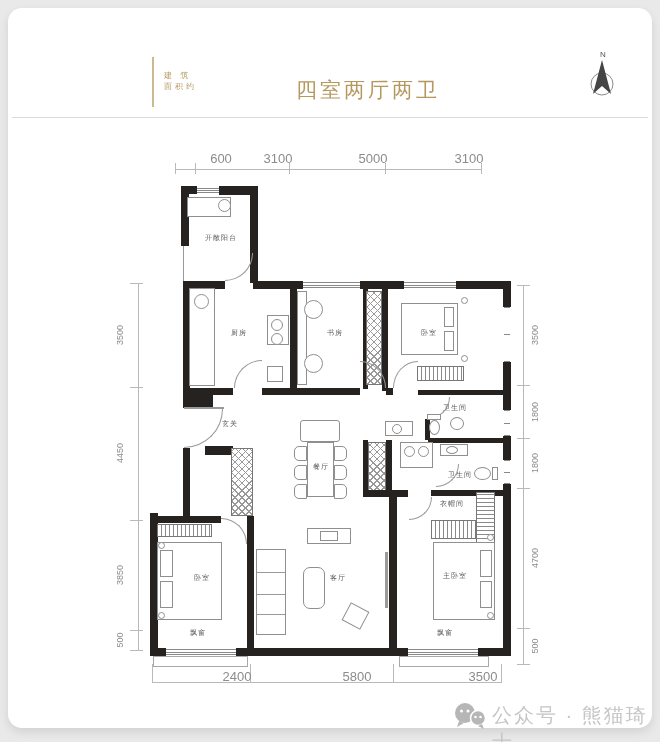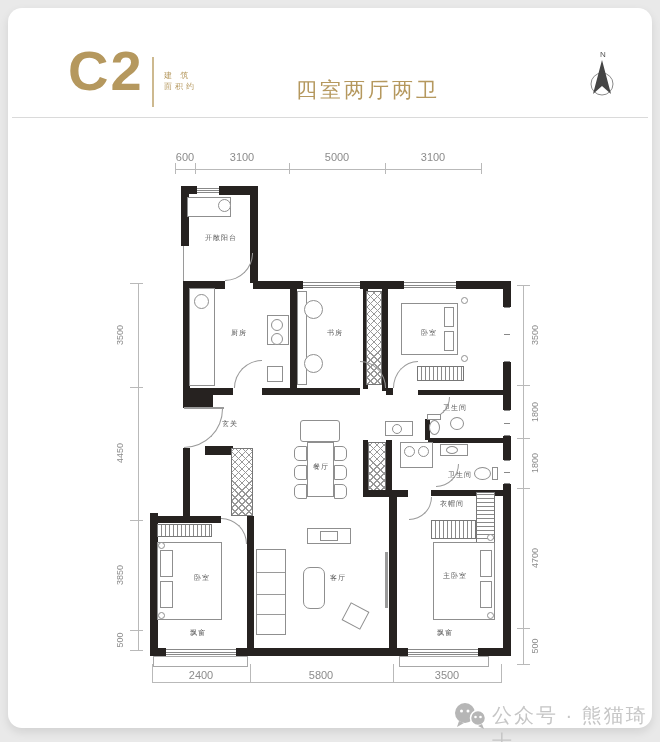--- a/index.html
+++ b/index.html
@@ -4,21 +4,21 @@
 <style>
   html,body{margin:0;padding:0;background:#e9e9e9;font-family:"Liberation Sans",sans-serif;}
   #canvas{position:relative;width:660px;height:742px;background:#e9e9e9;overflow:hidden;}
   #card{position:absolute;left:8px;top:8px;right:8px;bottom:14px;background:#fff;border-radius:14px;box-shadow:0 4px 10px rgba(0,0,0,.10);}
   .abs{position:absolute;box-sizing:border-box;}
   
   .gold{color:#b5985e;}
   
   .wall{position:absolute;background:#262220;}
   .dl{position:absolute;background:#b9b9b9;}
-  .dtext{position:absolute;font-size:11px;color:#8c8c8c;white-space:nowrap;transform:translateX(-50%);}
+  .dtext{position:absolute;font-size:13px;color:#8c8c8c;white-space:nowrap;transform:translateX(-50%);margin-left:36px;}
   .vtext{position:absolute;font-size:9px;color:#8c8c8c;white-space:nowrap;transform:translate(-50%,-50%) rotate(-90deg);}
   .furn{position:absolute;border:1px solid #8f8f8f;background:#fff;box-sizing:border-box;}
   .thin{position:absolute;background:#9a9a9a;}
   .circle{border-radius:50%;}
   .win{position:absolute;background:#fff;border-top:1px solid #888;border-bottom:1px solid #888;box-sizing:border-box;background-image:linear-gradient(#888,#888);background-size:100% 1px;background-position:center;background-repeat:no-repeat;}
   .sill{position:absolute;border:1px solid #a8a8a8;background:#fff;box-sizing:border-box;}
   .arc{position:absolute;border:0 solid #999;background:transparent;box-sizing:border-box;}
   .arc.tl{border-radius:0 0 100% 0;border-width:0 1px 1px 0;}
   .arc.bl{border-radius:0 100% 0 0;border-width:1px 1px 0 0;}
   .arc.br{border-radius:100% 0 0 0;border-width:1px 0 0 1px;}
@@ -27,21 +27,20 @@
   .stripv{position:absolute;border:1px solid #777;box-sizing:border-box;background:repeating-linear-gradient(90deg,#fff 0 3px,#8a8a8a 3px 4px);}
   .striph{position:absolute;border:1px solid #777;box-sizing:border-box;background:repeating-linear-gradient(0deg,#fff 0 3px,#8a8a8a 3px 4px);}
   .rlabel{position:absolute;font-size:7px;color:#5a5a5a;letter-spacing:1px;white-space:nowrap;}
 </style>
 </head>
 <body>
 
 <div id="canvas">
   <div id="card"></div>
 
-  <div class="abs gold" style="left:68px;top:38px;font-size:56px;font-weight:bold;letter-spacing:2px;">C2</div>
   <div class="abs" style="left:152px;top:57px;width:2px;height:50px;background:#cdb98f;"></div>
   <div class="abs gold" style="left:164px;top:70px;font-size:8px;letter-spacing:3px;line-height:11px;">
     <div>建 筑</div>
     <div>面积约</div>
   </div>
   <div class="abs gold" style="left:296px;top:76px;font-size:21px;letter-spacing:3px;">四室两厅两卫</div>
 
   <svg class="abs" style="left:584px;top:46px;" width="36" height="62" viewBox="0 0 36 62">
     <text x="16" y="11" font-size="8" fill="#555">N</text>
     <circle cx="18" cy="38" r="11" fill="none" stroke="#8a8a8a" stroke-width="1"></circle>

